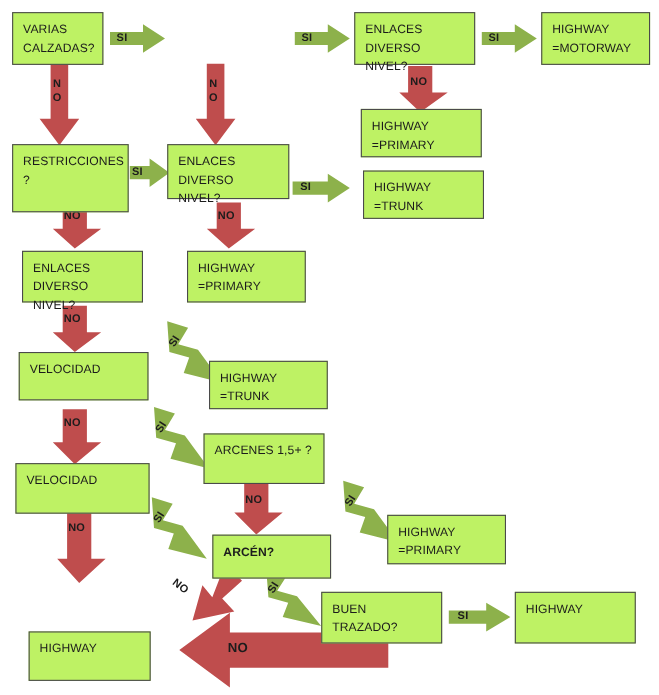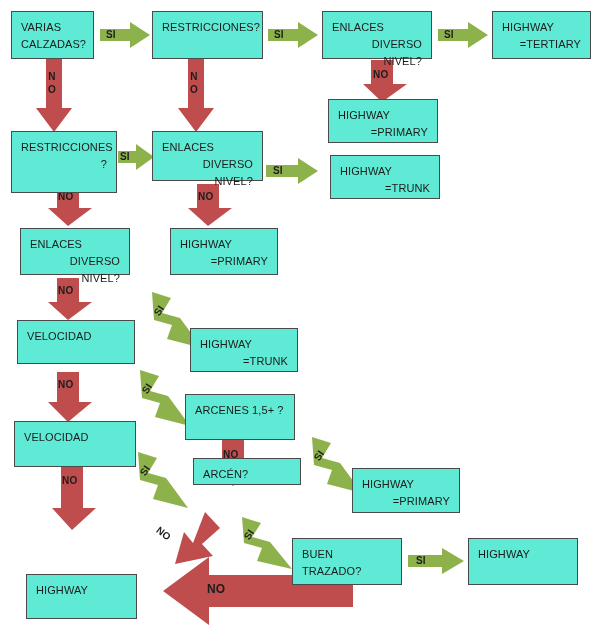--- a/index.html
+++ b/index.html
@@ -14,29 +14,29 @@
     position: relative;
     width: 599px;
     height: 632px;
     background: #ffffff;
     overflow: hidden;
   }
   .box {
     position: absolute;
     box-sizing: border-box;
     border: 1px solid #4a4a4a;
-    background: #5eead4;
+    background: #bef264;
     color: #1c1c1c;
     font-size: 11px;
     line-height: 17px;
     padding: 7px 9px;
     letter-spacing: 0.1px;
     z-index: 5;
   }
-  .box .l2 { display: block; text-align: right; }
+  .box .l2 { display: block; }
 
   
   .arrow {
     position: absolute;
     z-index: 2;
   }
   .arrow svg {
     display: block;
     overflow: visible;
   }
@@ -212,33 +212,29 @@
         <path d="M0 7 L34 7 L34 0 L56 13 L34 26 L34 19 L0 19 Z" fill="#8DB14B"></path>
       </svg>
     <span class="lbl" style="left:8px; top:7px;">SI</span>
   </div>
 
   <div class="box" style="left:11px; top:11px; width:83px; height:48px;">
     <span class="l1">VARIAS</span>
     <span class="l2">CALZADAS?</span>
   </div>
 
-  <div class="box" style="left:152px; top:11px; width:111px; height:48px;">
-    <span class="l1">RESTRICCIONES?</span>
-    <span class="l2"></span>
-  </div>
 
   <div class="box" style="left:322px; top:11px; width:110px; height:48px;">
     <span class="l1">ENLACES</span>
     <span class="l2">DIVERSO NIVEL?</span>
   </div>
 
   <div class="box" style="left:492px; top:11px; width:99px; height:48px;">
     <span class="l1">HIGHWAY</span>
-    <span class="l2">=TERTIARY</span>
+    <span class="l2">=MOTORWAY</span>
   </div>
 
   <div class="box" style="left:328px; top:99px; width:110px; height:44px;">
     <span class="l1">HIGHWAY</span>
     <span class="l2">=PRIMARY</span>
   </div>
 
   <div class="box" style="left:330px; top:155px; width:110px; height:44px;">
     <span class="l1">HIGHWAY</span>
     <span class="l2">=TRUNK</span>
@@ -275,21 +271,21 @@
 
   <div class="box" style="left:14px; top:421px; width:122px; height:46px;">
     <span class="l1">VELOCIDAD</span>
   </div>
 
   <div class="box" style="left:185px; top:394px; width:110px; height:46px;">
     <span class="l1">ARCENES 1,5+ ?</span>
     <span class="l2"></span>
   </div>
 
-  <div class="box" style="left:193px; top:458px; width:108px; height:27px;">
+  <div class="box" style="left:193px; top:486px; width:108px; height:40px;font-weight:bold;">
     <span class="l1">ARCÉN?</span>
     <span class="l2"></span>
   </div>
 
   <div class="box" style="left:352px; top:468px; width:108px; height:45px;">
     <span class="l1">HIGHWAY</span>
     <span class="l2">=PRIMARY</span>
   </div>
 
   <div class="box" style="left:292px; top:538px; width:110px; height:47px;">

